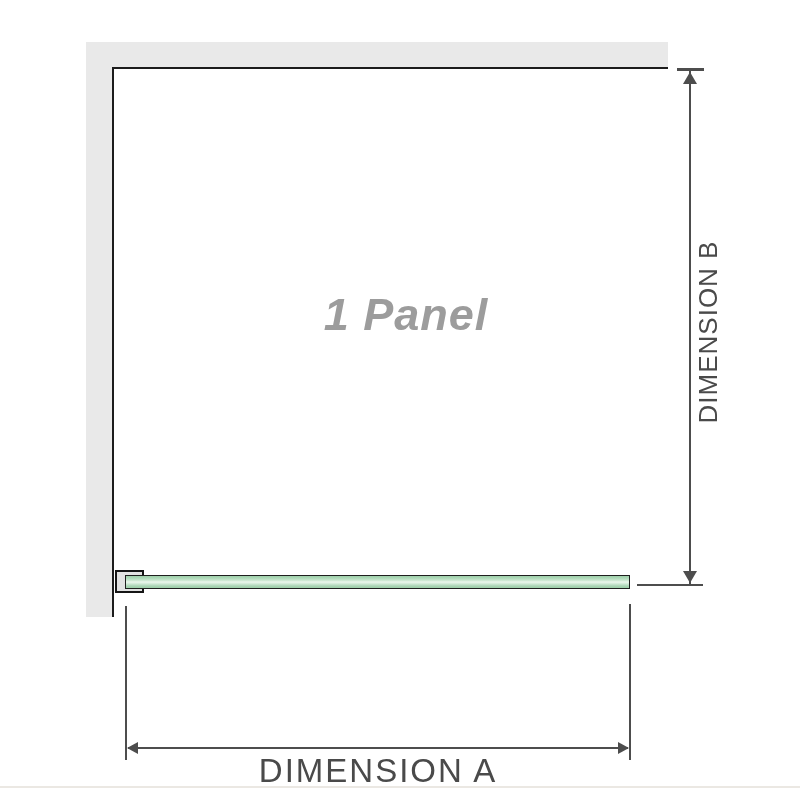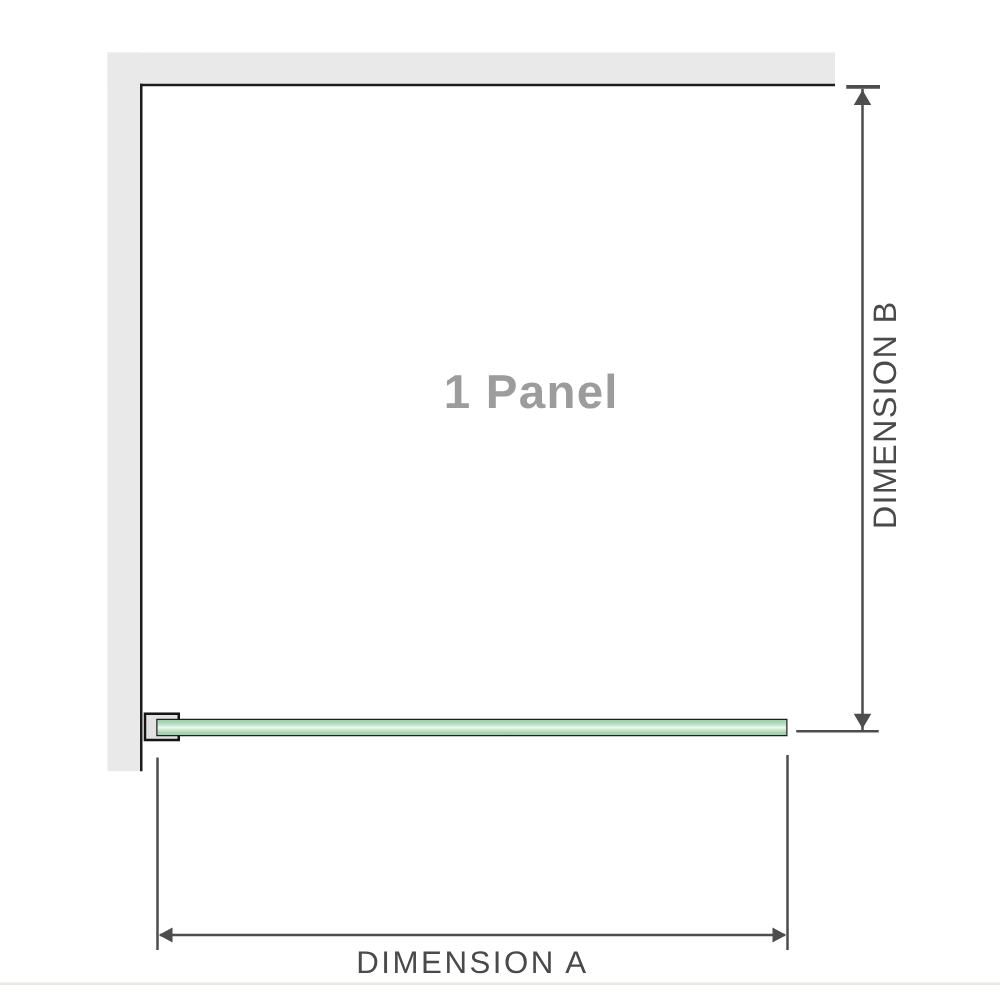--- a/index.html
+++ b/index.html
@@ -27,24 +27,25 @@
   .abs { position: absolute; }
 
   
   .wall-top  { left: 86px;  top: 42px; width: 582px; height: 25px; background: var(--wall-fill); }
   .wall-left { left: 86px;  top: 42px; width: 26px;  height: 575px; background: var(--wall-fill); }
   .edge-h    { left: 112px; top: 67px; width: 556px; height: 2px;  background: var(--wall-edge); }
   .edge-v    { left: 112px; top: 67px; width: 2px;   height: 550px; background: var(--wall-edge); }
 
   
   .panel-label {
-    left: 425px; top: 315px;
+    left: 406px; top: 315px;
     transform: translate(-50%, -50%);
-    font-size: 38px;
+    font-size: 45px;
     font-weight: bold;
+    font-style: italic;
     letter-spacing: 1px;
     color: var(--panel-text);
     white-space: nowrap;
   }
 
   
   .bracket {
     left: 115px; top: 570px; width: 29px; height: 23px;
     background: var(--bracket-fill);
     border: 2px solid #151515;
@@ -98,21 +99,21 @@
   }
   .dimA-arrow-right {
     left: 618px; top: 742px;
     border-top: 6px solid transparent;
     border-bottom: 6px solid transparent;
     border-left: 11px solid var(--dim-line);
   }
   .dimA-label {
     left: 378px; top: 771px;
     transform: translate(-50%, -50%);
-    font-size: 25px;
+    font-size: 33px;
     letter-spacing: 2px;
     color: var(--dim-text);
     white-space: nowrap;
   }
 
   
   .baseline { left: 0; top: 786px; width: 800px; height: 2px; background: var(--baseline); }
 </style>
 </head>
 <body>

